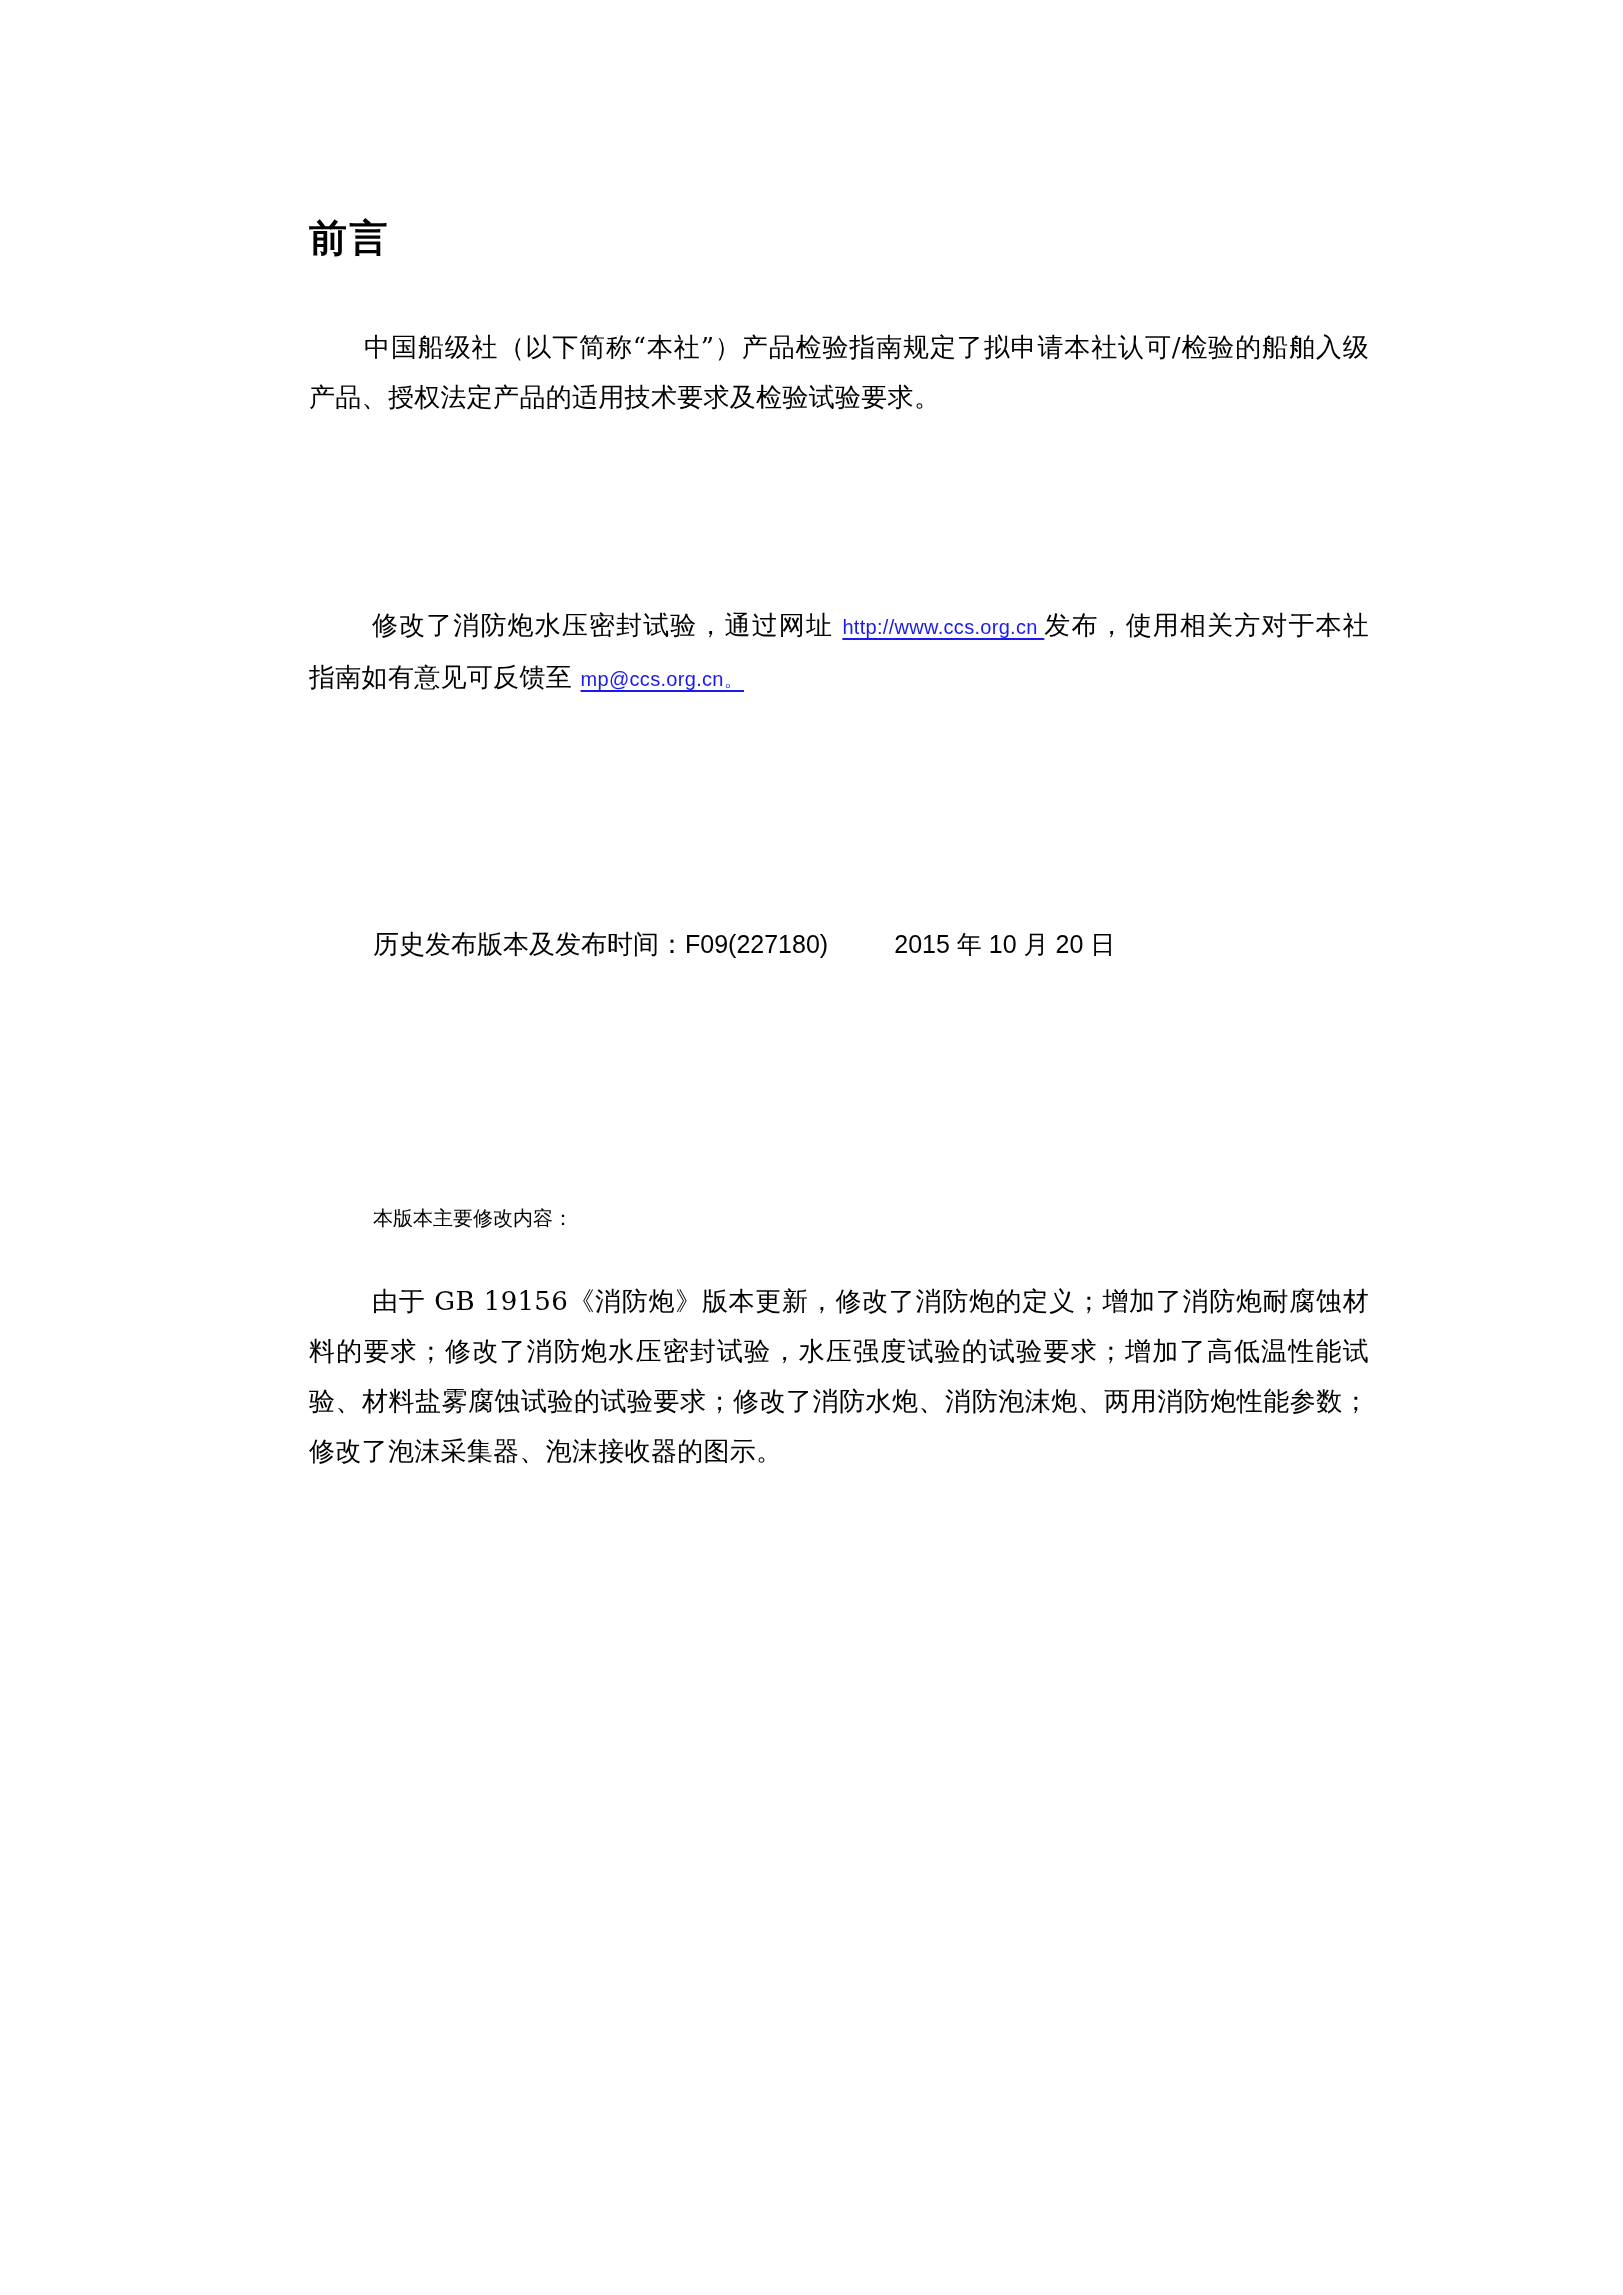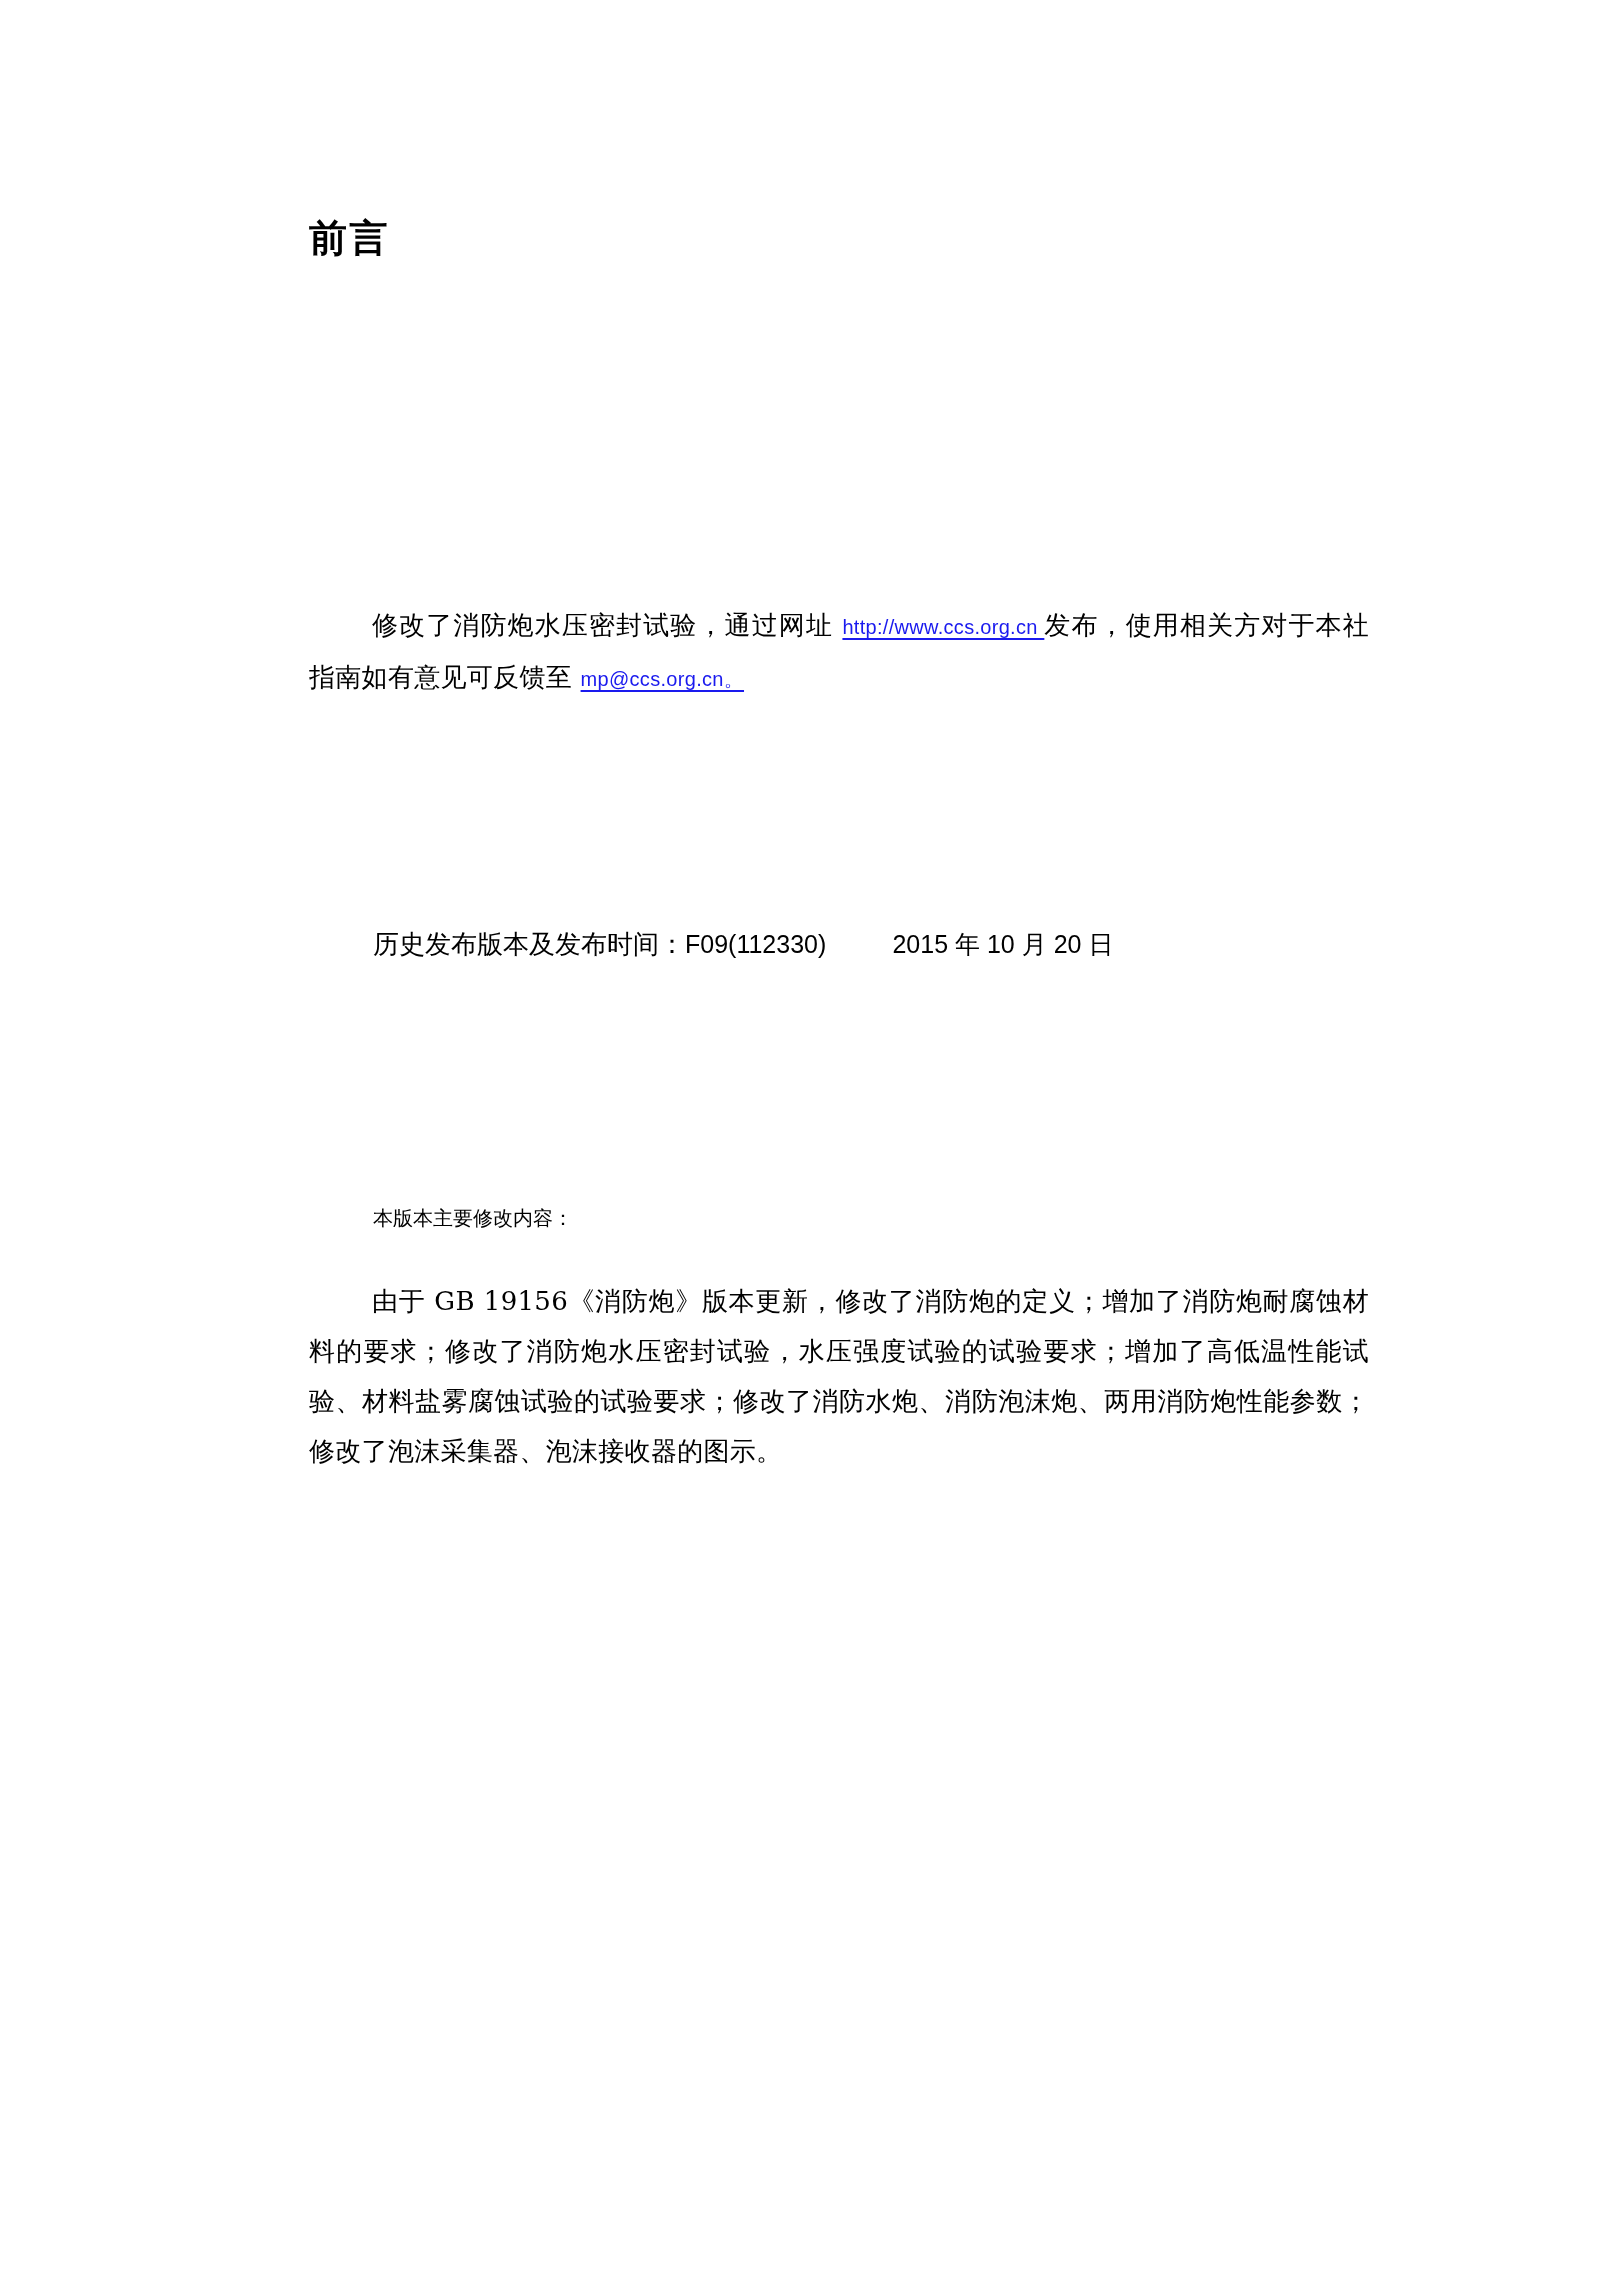--- a/index.html
+++ b/index.html
@@ -32,24 +32,25 @@
     font-family: "Liberation Sans", sans-serif; font-size: 20px;
   }
 </style>
 </head>
 <body>
 
 <div class="page">
 
   <div class="title">前言</div>
 
+  <p class="para indent p1" style="margin:0">中国船级社（以下简称“本社”）产品检验指南规定了拟申请本社认可/检验的船舶入级产品、授权法定产品的适用技术要求及检验试验要求。</p>
 
 
   <p class="para indent-more p3" style="margin:0"><span>修改了消防炮水压密封试验，通过网址 </span><a class="link">http://www.ccs.org.cn </a><span>发布，使用相关方对于本社指南如有意见可反馈至  </span><a class="link">mp@ccs.org.cn。</a></p>
 
-  <div class="history"><span>历史发布版本及发布时间：</span><span class="code">F09(112330)</span><span>        </span><span class="code">2015 年 10 月 20 日</span></div>
+  <div class="history"><span>历史发布版本及发布时间：</span><span class="code">F09(227180)</span><span>        </span><span class="code">2015 年 10 月 20 日</span></div>
 
   <div class="changes-label">本版本主要修改内容：</div>
 
   <p class="para indent-more p4" style="margin:0">由于 GB 19156《消防炮》版本更新，修改了消防炮的定义；增加了消防炮耐腐蚀材料的要求；修改了消防炮水压密封试验，水压强度试验的试验要求；增加了高低温性能试验、材料盐雾腐蚀试验的试验要求；修改了消防水炮、消防泡沫炮、两用消防炮性能参数；修改了泡沫采集器、泡沫接收器的图示。</p>
 
 </div>
 
 
 </body></html>

